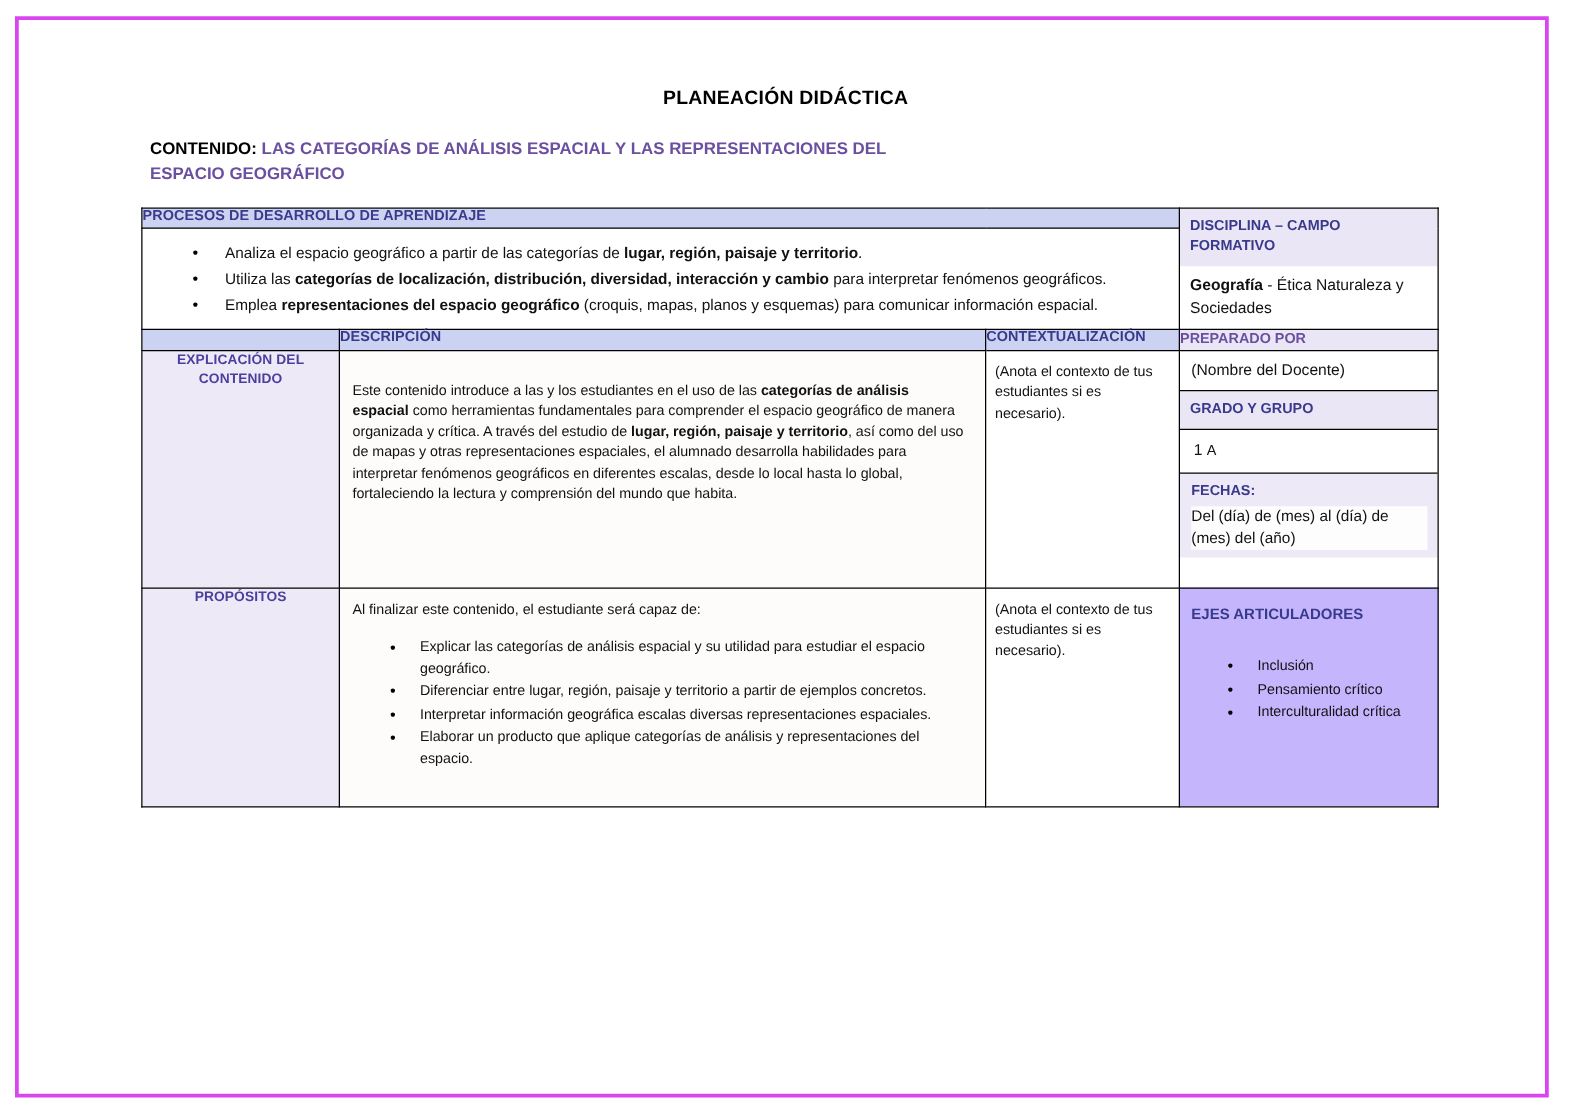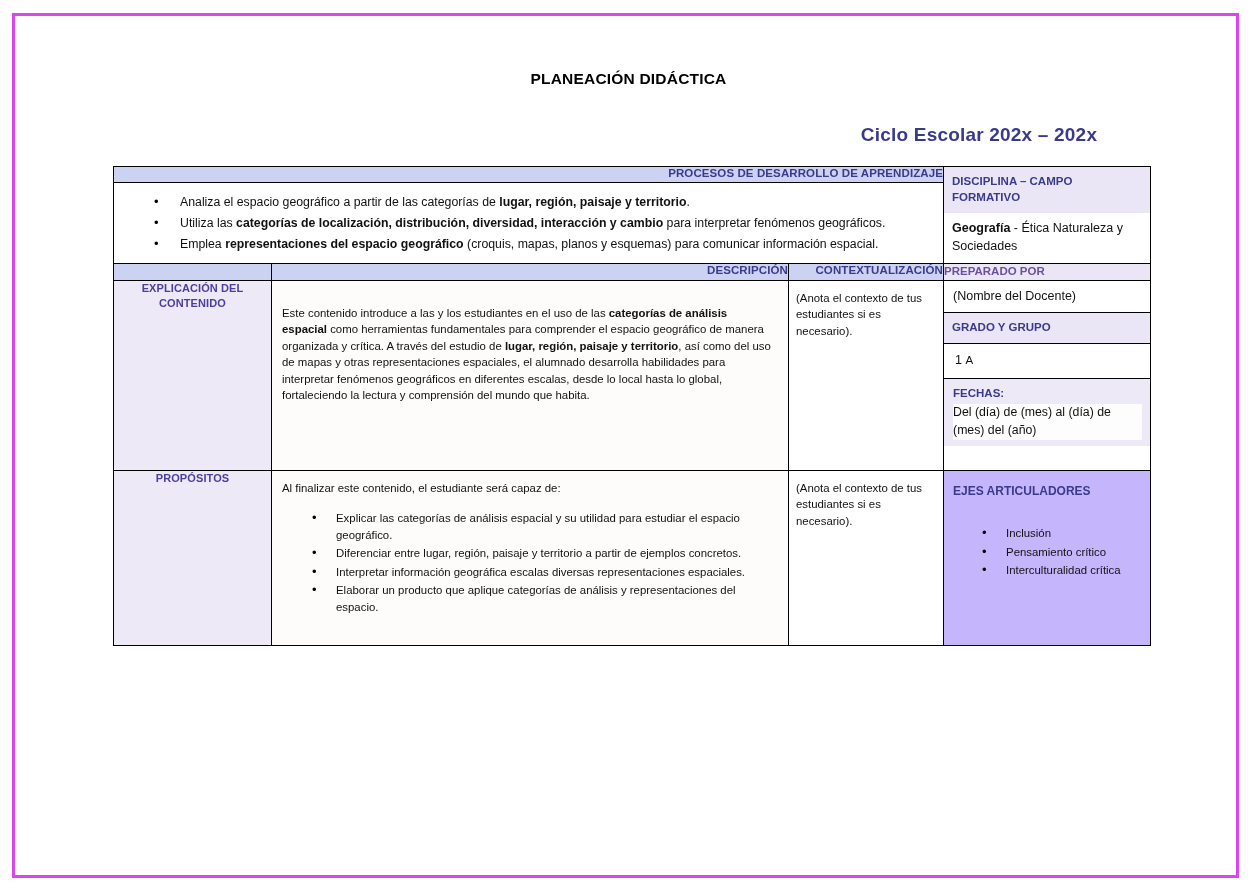--- a/index.html
+++ b/index.html
@@ -64,21 +64,20 @@
   .pad { padding: 6px 8px 8px 8px; }
 
   
   .hdr-blue {
     background: #ccd2f2;
     color: #3a3a8c;
     font-size: 11.5px;
     font-weight: bold;
     padding: 9px 8px 10px 8px;
     letter-spacing: .1px;
-    text-align: right;
   }
   .hdr-lav {
     background: #eae6f6;
     color: #6b4fa0;
     font-size: 11.5px;
     font-weight: bold;
     padding: 7px 8px 8px 8px;
     line-height: 1.35;
   }
   .hdr-lav.indigo { color: #3a3a8c; }
@@ -150,22 +149,25 @@
   .intro { margin-bottom: 14px; }
   .axis-wrap { padding-top: 26px; }
 </style>
 </head>
 <body>
 
 <div class="page-frame">
 
   <div class="doc-title">PLANEACIÓN DIDÁCTICA</div>
 
-
-  <div class="ciclo">Ciclo Escolar 202x – 202x</div>
+  <div class="contenido-line">
+    <span class="contenido-label">CONTENIDO:</span>
+    <span class="contenido-value">LAS CATEGORÍAS DE ANÁLISIS ESPACIAL Y LAS REPRESENTACIONES DEL ESPACIO GEOGRÁFICO</span>
+  </div>
+
 
   <table class="tbl">
     <colgroup>
       <col style="width:158px">
       <col style="width:517px">
       <col style="width:155px">
       <col style="width:207px">
     </colgroup>
     <tbody>
 

